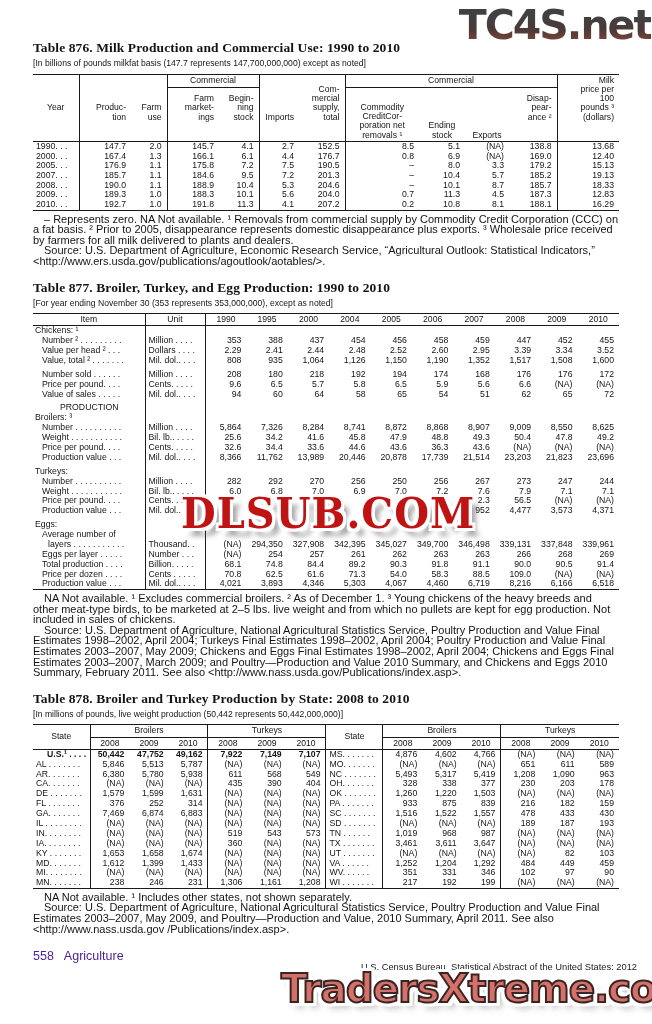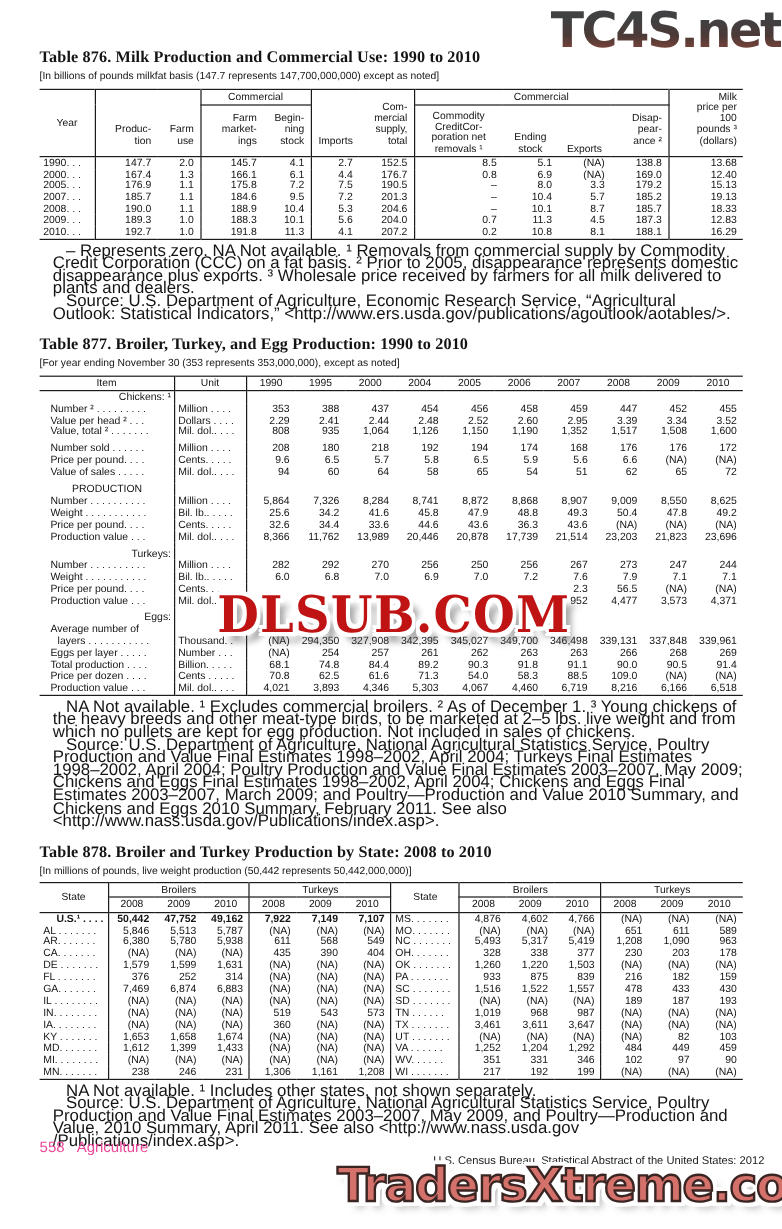--- a/index.html
+++ b/index.html
@@ -14,44 +14,44 @@
   .t-title { font-family:"Liberation Serif", serif; font-weight:bold;
              font-size:13.5px; line-height:15px; margin:0 0 4px 0; letter-spacing:.1px; }
   .t-note  { font-size:8.6px; line-height:9.5px; margin:0 0 5px 0; }
 
   table { border-collapse:collapse; table-layout:fixed; width:586px;
           font-size:8.7px; border-top:1px solid #1a1a1a; border-bottom:1px solid #1a1a1a; }
   th { font-weight:normal; font-size:8.6px; line-height:9.3px; padding:1px 2px;margin-left:20px; }
   td { padding:0 2px; line-height:9.6px; white-space:nowrap; overflow:hidden; }
   thead th { border-bottom:1px solid #1a1a1a; }
   th.grp  { text-align:center; vertical-align:middle; }
-  th.leaf { vertical-align:bottom; text-align:right; white-space:pre-line; padding-right:5px; padding-bottom:8px; }
+  th.leaf { vertical-align:bottom; text-align:right; white-space:pre-line; padding-right:5px; padding-bottom:19px; }
   th.leafc{ vertical-align:bottom; text-align:center; white-space:pre-line; padding-bottom:1px; }
   th.mid  { vertical-align:middle; text-align:center; }
   .vr { border-right:1px solid #1a1a1a; }
 
   td.num  { text-align:right; padding-right:5px; }
   td.stub { text-align:left; padding-left:3px; }
   #t876 tbody tr { height:9.7px;margin-top:12px; }
   #t877 tbody tr { height:9.9px; }
   #t878 tbody tr { height:9.9px; }
   tr.spacer { height:4px !important; }
   tr.spacer td { line-height:4px; font-size:1px; }
-  td.g  { padding-left:2px;text-align:right; }
+  td.g  { padding-left:2px; }
   td.i  { padding-left:9px; }
   td.i2 { padding-left:15px; }
   td.c  { text-align:center; }
   td.b, .bold { font-weight:bold; }
   td.us { padding-left:14px; font-weight:bold; }
 
-  .fn { font-size:14px; line-height:10.6px; margin:3px 0 0 11px; text-indent:11px; }
+  .fn { font-size:11px; line-height:10.6px; margin:3px 0 0 0; text-indent:11px; }
   .fn + .fn { margin-top:0; }
   .gap { height:13px; }
 
-  .page-footer-left { position:absolute; left:33px; top:949px; font-size:12.5px; color:#ec4899; }
+  .page-footer-left { position:absolute; left:33px; top:949px; font-size:12.5px; color:#4c1d95; }
   .page-footer-left .pgnum { margin-right:10px; }
   .footer-source { position:absolute; right:15px; top:962px; font-size:9.3px; color:#222; }
 
   
   .wm-top {
     position:absolute; top:4px; right:1px; z-index:30;
     font-family:"DejaVu Sans", sans-serif; font-weight:bold;
     font-size:41px; letter-spacing:-2px; line-height:42px;
     background:linear-gradient(180deg,#414042 30%,#4c3a37 62%,#6f4139 82%,#804b41 100%);
     -webkit-background-clip:text; background-clip:text; color:transparent;
@@ -418,20 +418,34 @@
           <td class="num"></td>
           <td class="num"></td>
           <td class="num"></td>
           <td class="num"></td>
           <td class="num"></td>
           <td class="num"></td>
           <td class="num"></td>
           <td class="num"></td>
         </tr>
         <tr>
+          <td class="stub g vr">Broilers: ³</td>
+          <td class="stub vr"></td>
+          <td class="num"></td>
+          <td class="num"></td>
+          <td class="num"></td>
+          <td class="num"></td>
+          <td class="num"></td>
+          <td class="num"></td>
+          <td class="num"></td>
+          <td class="num"></td>
+          <td class="num"></td>
+          <td class="num"></td>
+        </tr>
+        <tr>
           <td class="stub i vr">Number . . . . . . . . . .</td>
           <td class="stub vr">Million  . . . .</td>
           <td class="num">5,864</td>
           <td class="num">7,326</td>
           <td class="num">8,284</td>
           <td class="num">8,741</td>
           <td class="num">8,872</td>
           <td class="num">8,868</td>
           <td class="num">8,907</td>
           <td class="num">9,009</td>

